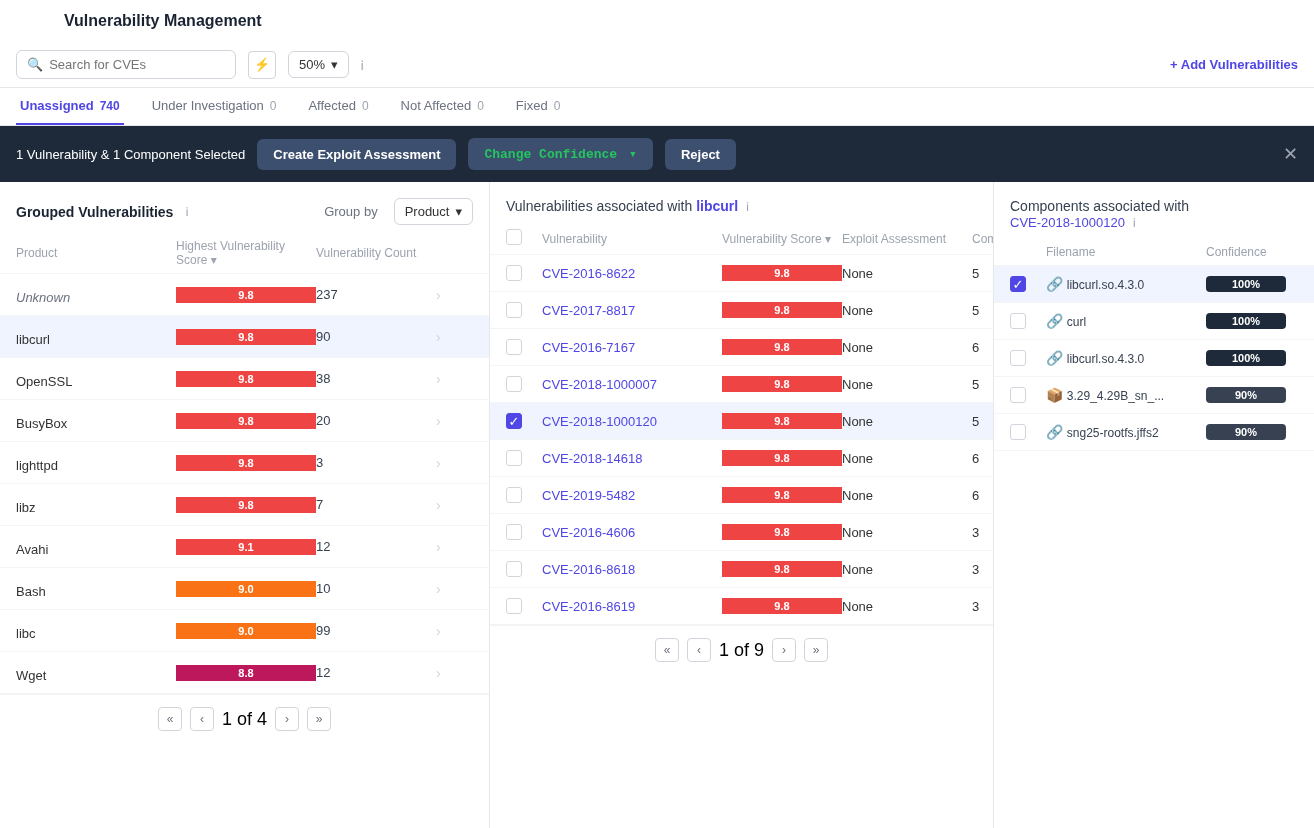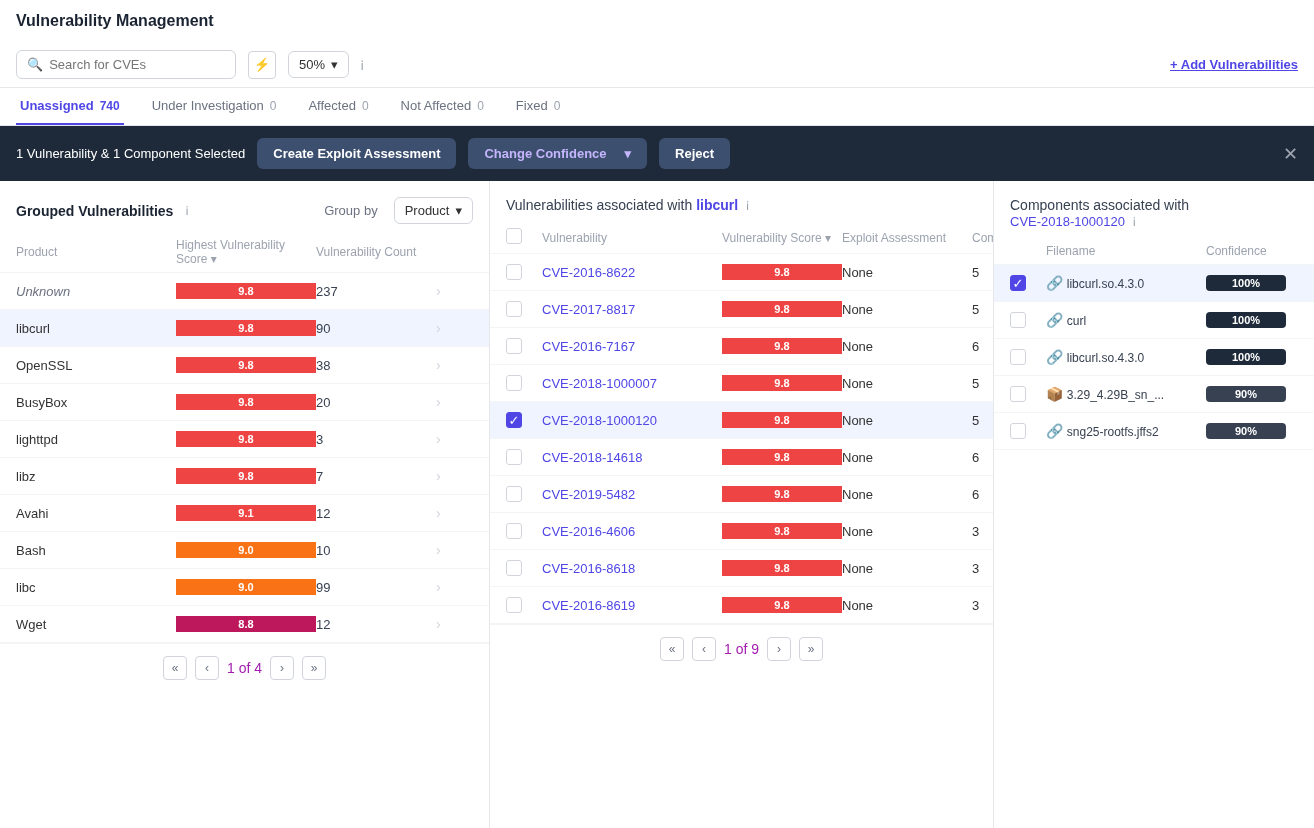--- a/index.html
+++ b/index.html
@@ -1,65 +1,65 @@
 <!DOCTYPE html>
 <html><head>
   <meta charset="utf-8">
   <style>
     * { box-sizing: border-box; margin: 0; padding: 0; }
     body { font-family: -apple-system, BlinkMacSystemFont, 'Segoe UI', sans-serif; font-size: 13px; color: #333; background: #fff; }
     
     .page-wrapper { width: 1314px; min-height: 828px; background: #fff; overflow: hidden; }
     
     
-    .page-header { padding: 12px 16px 0; }
+    .page-header { padding: 12px 16px 0; margin-left: 48px; }
     .page-title { font-size: 16px; font-weight: 600; color: #1a2332; margin-bottom: 12px; }
     
     
     .toolbar { display: flex; align-items: center; padding: 8px 16px; gap: 12px; border-bottom: 1px solid #e5e7eb; }
     .search-box { display: flex; align-items: center; border: 1px solid #d1d5db; border-radius: 6px; padding: 6px 10px; width: 220px; gap: 6px; color: #9ca3af; }
     .search-box input { border: none; outline: none; font-size: 13px; color: #6b7280; width: 100%; background: transparent; }
     .filter-icon { width: 28px; height: 28px; border: 1px solid #d1d5db; border-radius: 4px; display: flex; align-items: center; justify-content: center; cursor: pointer; }
     .confidence-selector { display: flex; align-items: flex-end; border: 1px solid #d1d5db; border-radius: 6px; padding: 5px 10px; gap: 6px; cursor: pointer; }
     .info-icon { color: #9ca3af; font-size: 13px; cursor: pointer; }
     .spacer { flex: 1; }
-    .add-btn { background: transparent; border: none; color: #4f46e5; font-size: 13px; font-weight: 600; cursor: pointer; display: flex; align-items: center; gap: 4px; text-decoration: underline; }
+    .add-btn { background: transparent; border: none; color: #4f46e5; font-size: 13px; font-weight: 600; cursor: pointer; display: flex; align-items: center; gap: 4px; }
     
     
     .tabs { display: flex; padding: 0 16px; border-bottom: 1px solid #e5e7eb; gap: 0; }
     .tab { padding: 10px 4px; margin-right: 24px; font-size: 13px; cursor: pointer; color: #6b7280; border-bottom: 2px solid transparent; display: flex; align-items: center; gap: 6px; }
     .tab.active { color: #4f46e5; border-bottom-color: #4f46e5; font-weight: 600; }
     .tab-count { font-size: 12px; color: #9ca3af; }
     .tab.active .tab-count { color: #4f46e5; }
     
     
     .selection-banner { background: #1e2a3a; color: #fff; display: flex; align-items: center; padding: 12px 16px; gap: 12px; }
     .selection-text { font-size: 13px; font-weight: 500; flex: 0 0 auto; }
     .banner-btn { padding: 8px 16px; border-radius: 6px; font-size: 13px; font-weight: 600; cursor: pointer; border: none; }
     .banner-btn-primary { background: #3d4f6e; color: #fff; text-align: center; }
-    .banner-btn-secondary { background: #3d4f6e; color: #c4b5fd; display: flex; align-items: center; gap: 18px; }
+    .banner-btn-secondary { background: #3d4f6e; color: #22c55e; display: flex; align-items: center; gap: 12px; font-family: Liberation Mono, monospace; }
     .banner-btn-reject { background: #3d4f6e; color: #fff; }
     .banner-close { margin-left: auto; cursor: pointer; font-size: 18px; color: #9ca3af; }
     
     
     .main-content { display: flex; height: calc(828px - 170px); }
     
     
     .left-panel { width: 490px; border-right: 1px solid #e5e7eb; overflow-y: auto; }
     .panel-header { padding: 16px 16px 8px; display: flex; align-items: center; gap: 8px; }
     .panel-title { font-size: 14px; font-weight: 600; color: #1a2332; }
     .group-by-label { font-size: 13px; color: #6b7280; margin-left: auto; }
     .group-by-select { display: flex; align-items: center; border: 1px solid #d1d5db; border-radius: 6px; padding: 5px 10px; gap: 6px; cursor: pointer; font-size: 13px; }
     
     .col-headers { display: grid; grid-template-columns: 160px 140px 120px 30px; padding: 6px 16px; color: #9ca3af; font-size: 12px; border-bottom: 1px solid #f3f4f6; }
     .col-header { display: flex; align-items: center; gap: 4px; }
     
     .data-row { display: grid; grid-template-columns: 160px 140px 120px 30px; padding: 10px 16px; align-items: center; border-bottom: 1px solid #f3f4f6; cursor: pointer; }
     .data-row.selected { background: #f0f4ff; }
-    .row-name { font-size: 13px; }
+    .row-name { font-size: 13px; margin-top: 6px; }
     .row-name.italic { font-style: italic; color: #6b7280; }
     .score-badge { display: inline-flex; align-items: center; justify-content: center; background: #ef4444; color: #fff; font-size: 11px; font-weight: 700; border-radius: 0; padding: 2px 6px; min-width: 36px; }
     .score-badge.orange { background: #f97316; }
     .row-count { font-size: 13px; color: #374151; }
     .chevron-right { color: #d1d5db; font-size: 14px; }
     
     
     .middle-panel { flex: 1; border-right: 1px solid #e5e7eb; overflow-y: auto; }
     .middle-panel-header { padding: 16px 16px 8px; }
     .middle-title { font-size: 14px; font-weight: 500; color: #374151; }
@@ -69,21 +69,21 @@
     .mid-data-row { display: grid; grid-template-columns: 36px 180px 120px 130px 100px 30px; padding: 10px 16px; align-items: center; border-bottom: 1px solid #f3f4f6; cursor: pointer; }
     .mid-data-row.selected { background: #f0f4ff; }
     .cve-link { color: #4f46e5; font-size: 13px; text-decoration: none; }
     
     .checkbox { width: 16px; height: 16px; border: 1.5px solid #d1d5db; border-radius: 3px; display: inline-flex; align-items: center; justify-content: center; cursor: pointer; }
     .checkbox.checked { background: #4f46e5; border-color: #4f46e5; color: #fff; }
     
     
     .pagination { display: flex; align-items: center; justify-content: center; padding: 12px; gap: 8px; border-top: 1px solid #f3f4f6; }
     .page-btn { width: 24px; height: 24px; display: flex; align-items: center; justify-content: center; border: 1px solid #d1d5db; border-radius: 4px; cursor: pointer; font-size: 12px; color: #6b7280; background: #fff; }
-    .page-info { font-size: 14px; color: #a21caf; }
+    .page-info { font-size: 18px; color: #000000; }
     
     
     .right-panel { width: 320px; overflow-y: auto; }
     .right-panel-header { padding: 16px 16px 8px; }
     .right-title { font-size: 14px; font-weight: 500; color: #374151; }
     .right-title .cve-link { color: #4f46e5; }
     
     .right-col-headers { display: grid; grid-template-columns: 36px 160px 80px; padding: 6px 16px; color: #9ca3af; font-size: 12px; border-bottom: 1px solid #f3f4f6; }
     .right-data-row { display: grid; grid-template-columns: 36px 160px 80px; padding: 10px 16px; align-items: center; border-bottom: 1px solid #f3f4f6; cursor: pointer; }
     .right-data-row.checked-row { background: #f0f4ff; }

